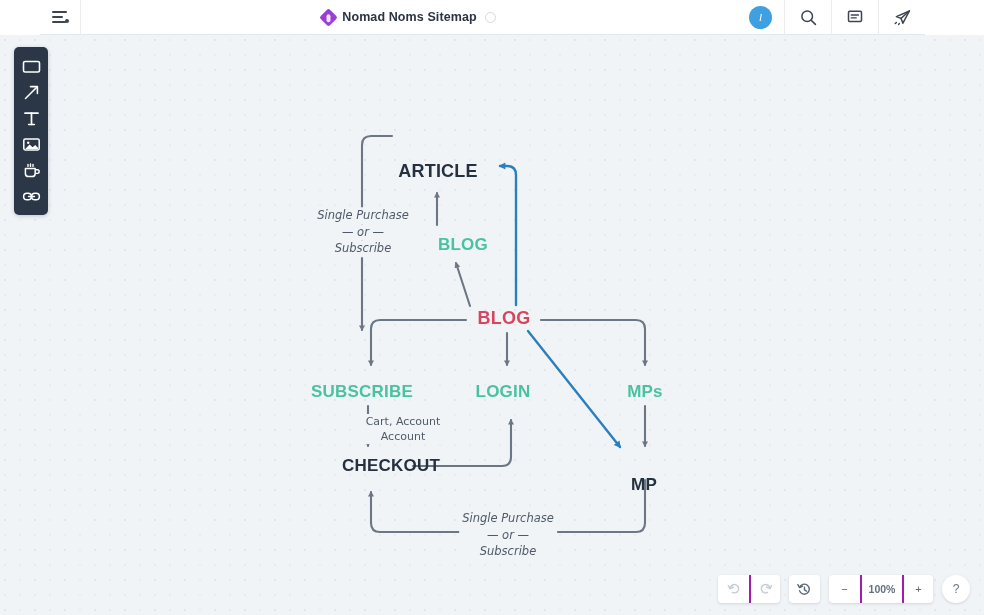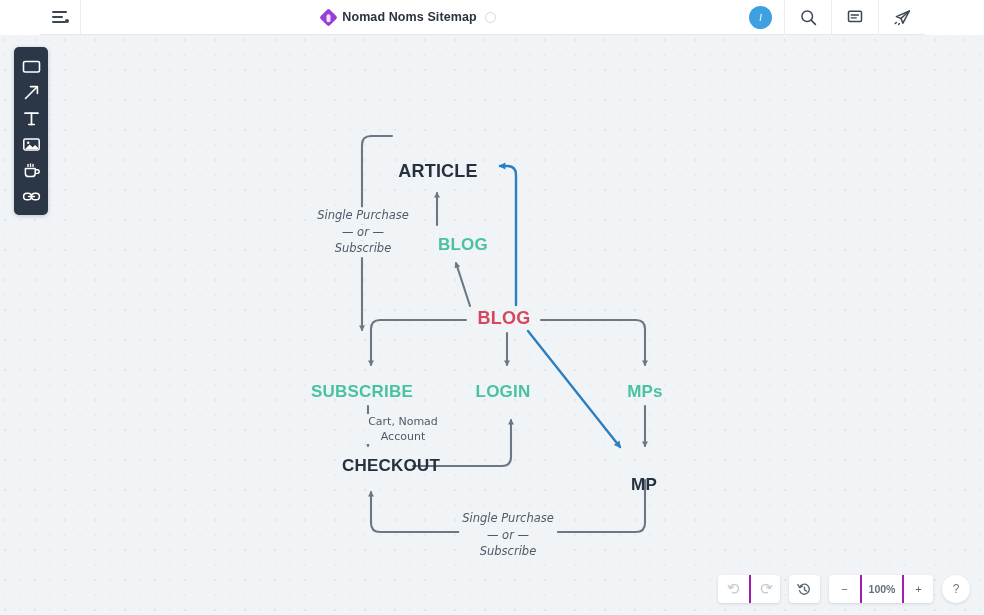--- a/index.html
+++ b/index.html
@@ -326,21 +326,21 @@
     <div class="node n-dark" style="left:362px; top:431px; font-size:17px;margin-left:29px;">CHECKOUT</div>
     <div class="node n-dark" style="left:644px; top:450px; font-size:17px;">MP</div>
 
     <div class="edge-label ital" style="left:363px; top:197px;">
       <span>Single Purchase</span>
       <span>— or —</span>
       <span>Subscribe</span>
     </div>
 
     <div class="edge-label plain" style="left:403px; top:394px;">
-      <span>Cart, Nomad</span>
+      <span>Cart, Account</span>
       <span>Account</span>
     </div>
 
     <div class="edge-label ital" style="left:508px; top:500px;">
       <span>Single Purchase</span>
       <span>— or —</span>
       <span>Subscribe</span>
     </div>
   </div>
 

